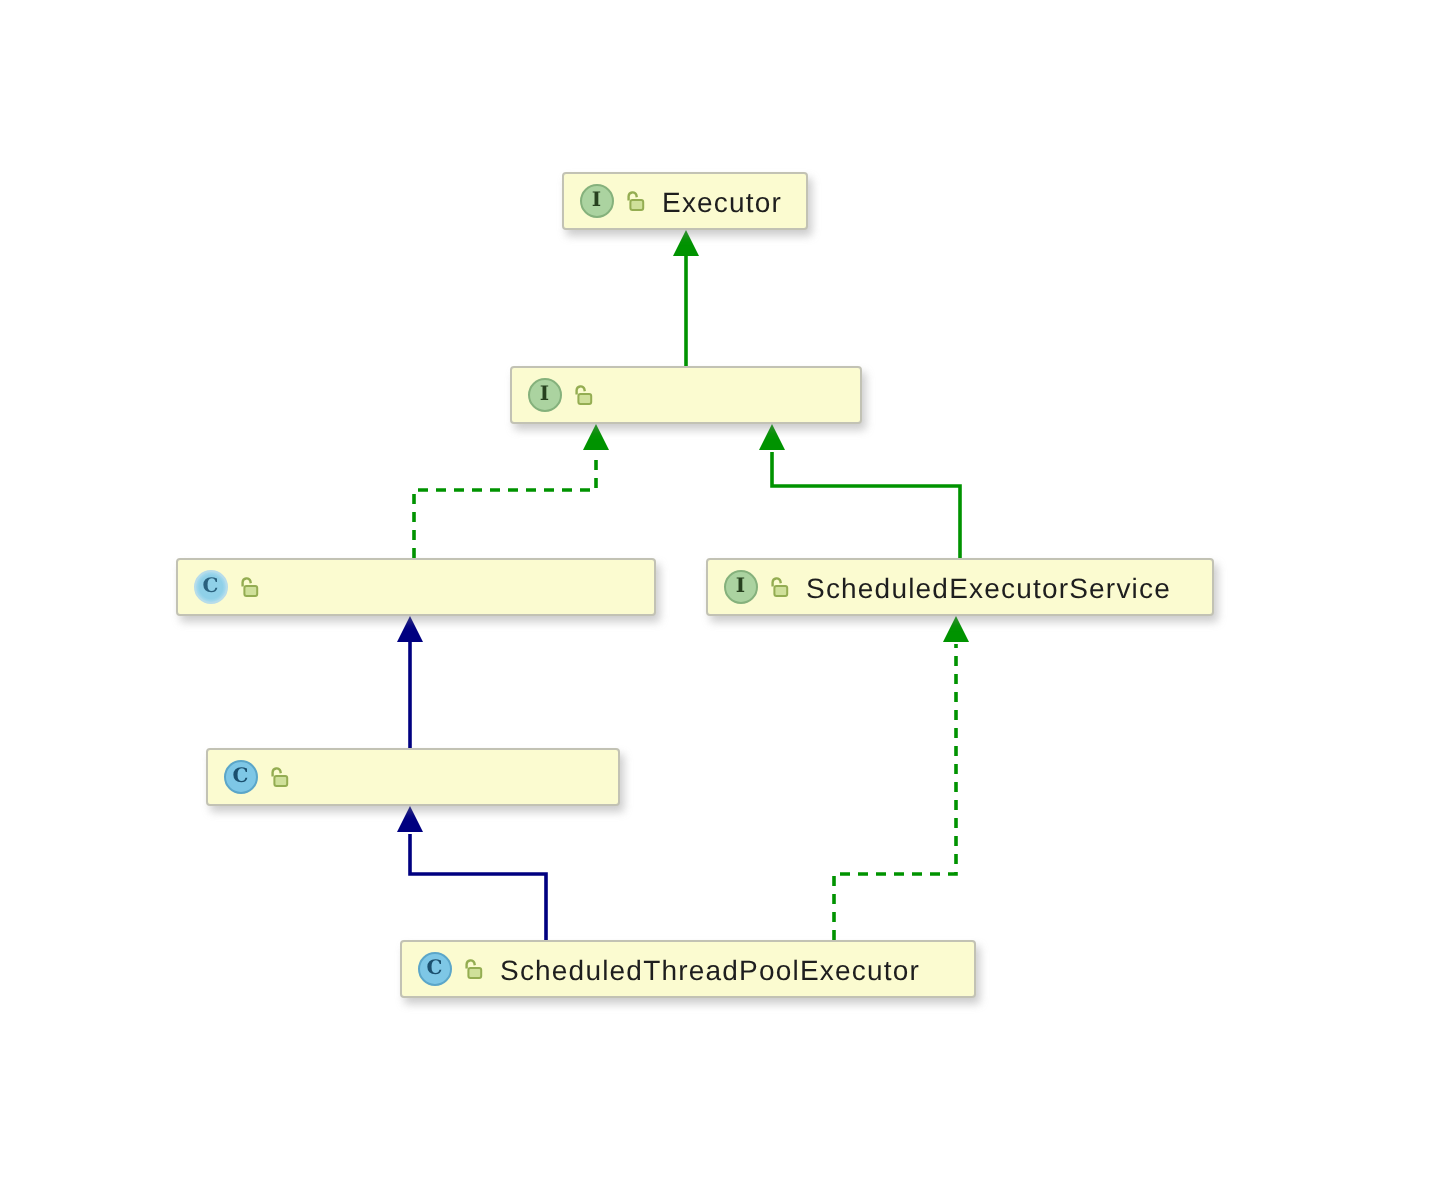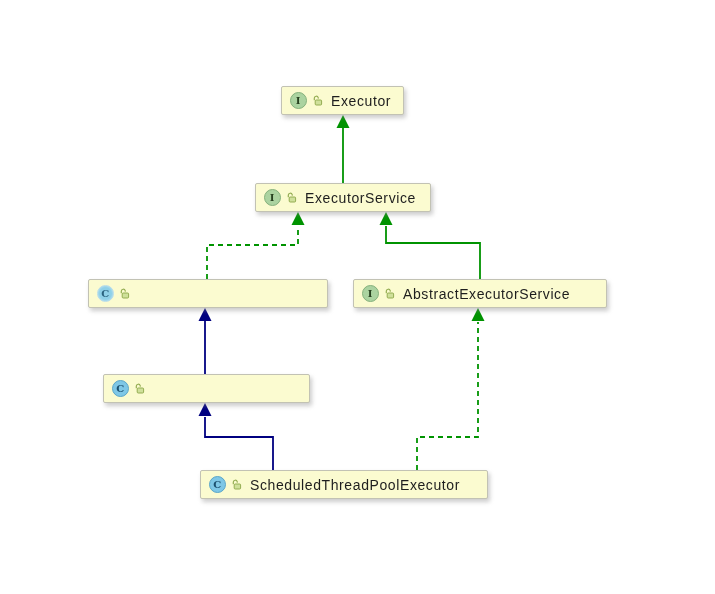--- a/index.html
+++ b/index.html
@@ -81,42 +81,41 @@
   </div>
 
   <div class="node" style="left:255px;top:183px;min-width:176px;">
     <span class="circle iface">I</span>
     <span class="lock">
       <svg width="11" height="11" viewBox="0 0 11 11">
           <path d="M2.3 5.2 L2.3 3.1 A2 2 0 0 1 6.2 2.6 L6.4 3.6" fill="none" stroke="#94ad52" stroke-width="1.2"></path>
           <rect x="3.2" y="5" width="6.4" height="5" rx="1" fill="#cfe09a" stroke="#94ad52" stroke-width="1"></rect>
         </svg>
     </span>
-    <span class="label">ExecutorService</span>
   </div>
 
   <div class="node" style="left:88px;top:279px;min-width:240px;">
     <span class="circle abs">C</span>
     <span class="lock">
       <svg width="11" height="11" viewBox="0 0 11 11">
           <path d="M2.3 5.2 L2.3 3.1 A2 2 0 0 1 6.2 2.6 L6.4 3.6" fill="none" stroke="#94ad52" stroke-width="1.2"></path>
           <rect x="3.2" y="5" width="6.4" height="5" rx="1" fill="#cfe09a" stroke="#94ad52" stroke-width="1"></rect>
         </svg>
     </span>
   </div>
 
   <div class="node" style="left:353px;top:279px;min-width:254px;">
     <span class="circle iface">I</span>
     <span class="lock">
       <svg width="11" height="11" viewBox="0 0 11 11">
           <path d="M2.3 5.2 L2.3 3.1 A2 2 0 0 1 6.2 2.6 L6.4 3.6" fill="none" stroke="#94ad52" stroke-width="1.2"></path>
           <rect x="3.2" y="5" width="6.4" height="5" rx="1" fill="#cfe09a" stroke="#94ad52" stroke-width="1"></rect>
         </svg>
     </span>
-    <span class="label">AbstractExecutorService</span>
+    <span class="label">ScheduledExecutorService</span>
   </div>
 
   <div class="node" style="left:103px;top:374px;min-width:207px;">
     <span class="circle cls">C</span>
     <span class="lock">
       <svg width="11" height="11" viewBox="0 0 11 11">
           <path d="M2.3 5.2 L2.3 3.1 A2 2 0 0 1 6.2 2.6 L6.4 3.6" fill="none" stroke="#94ad52" stroke-width="1.2"></path>
           <rect x="3.2" y="5" width="6.4" height="5" rx="1" fill="#cfe09a" stroke="#94ad52" stroke-width="1"></rect>
         </svg>
     </span>

